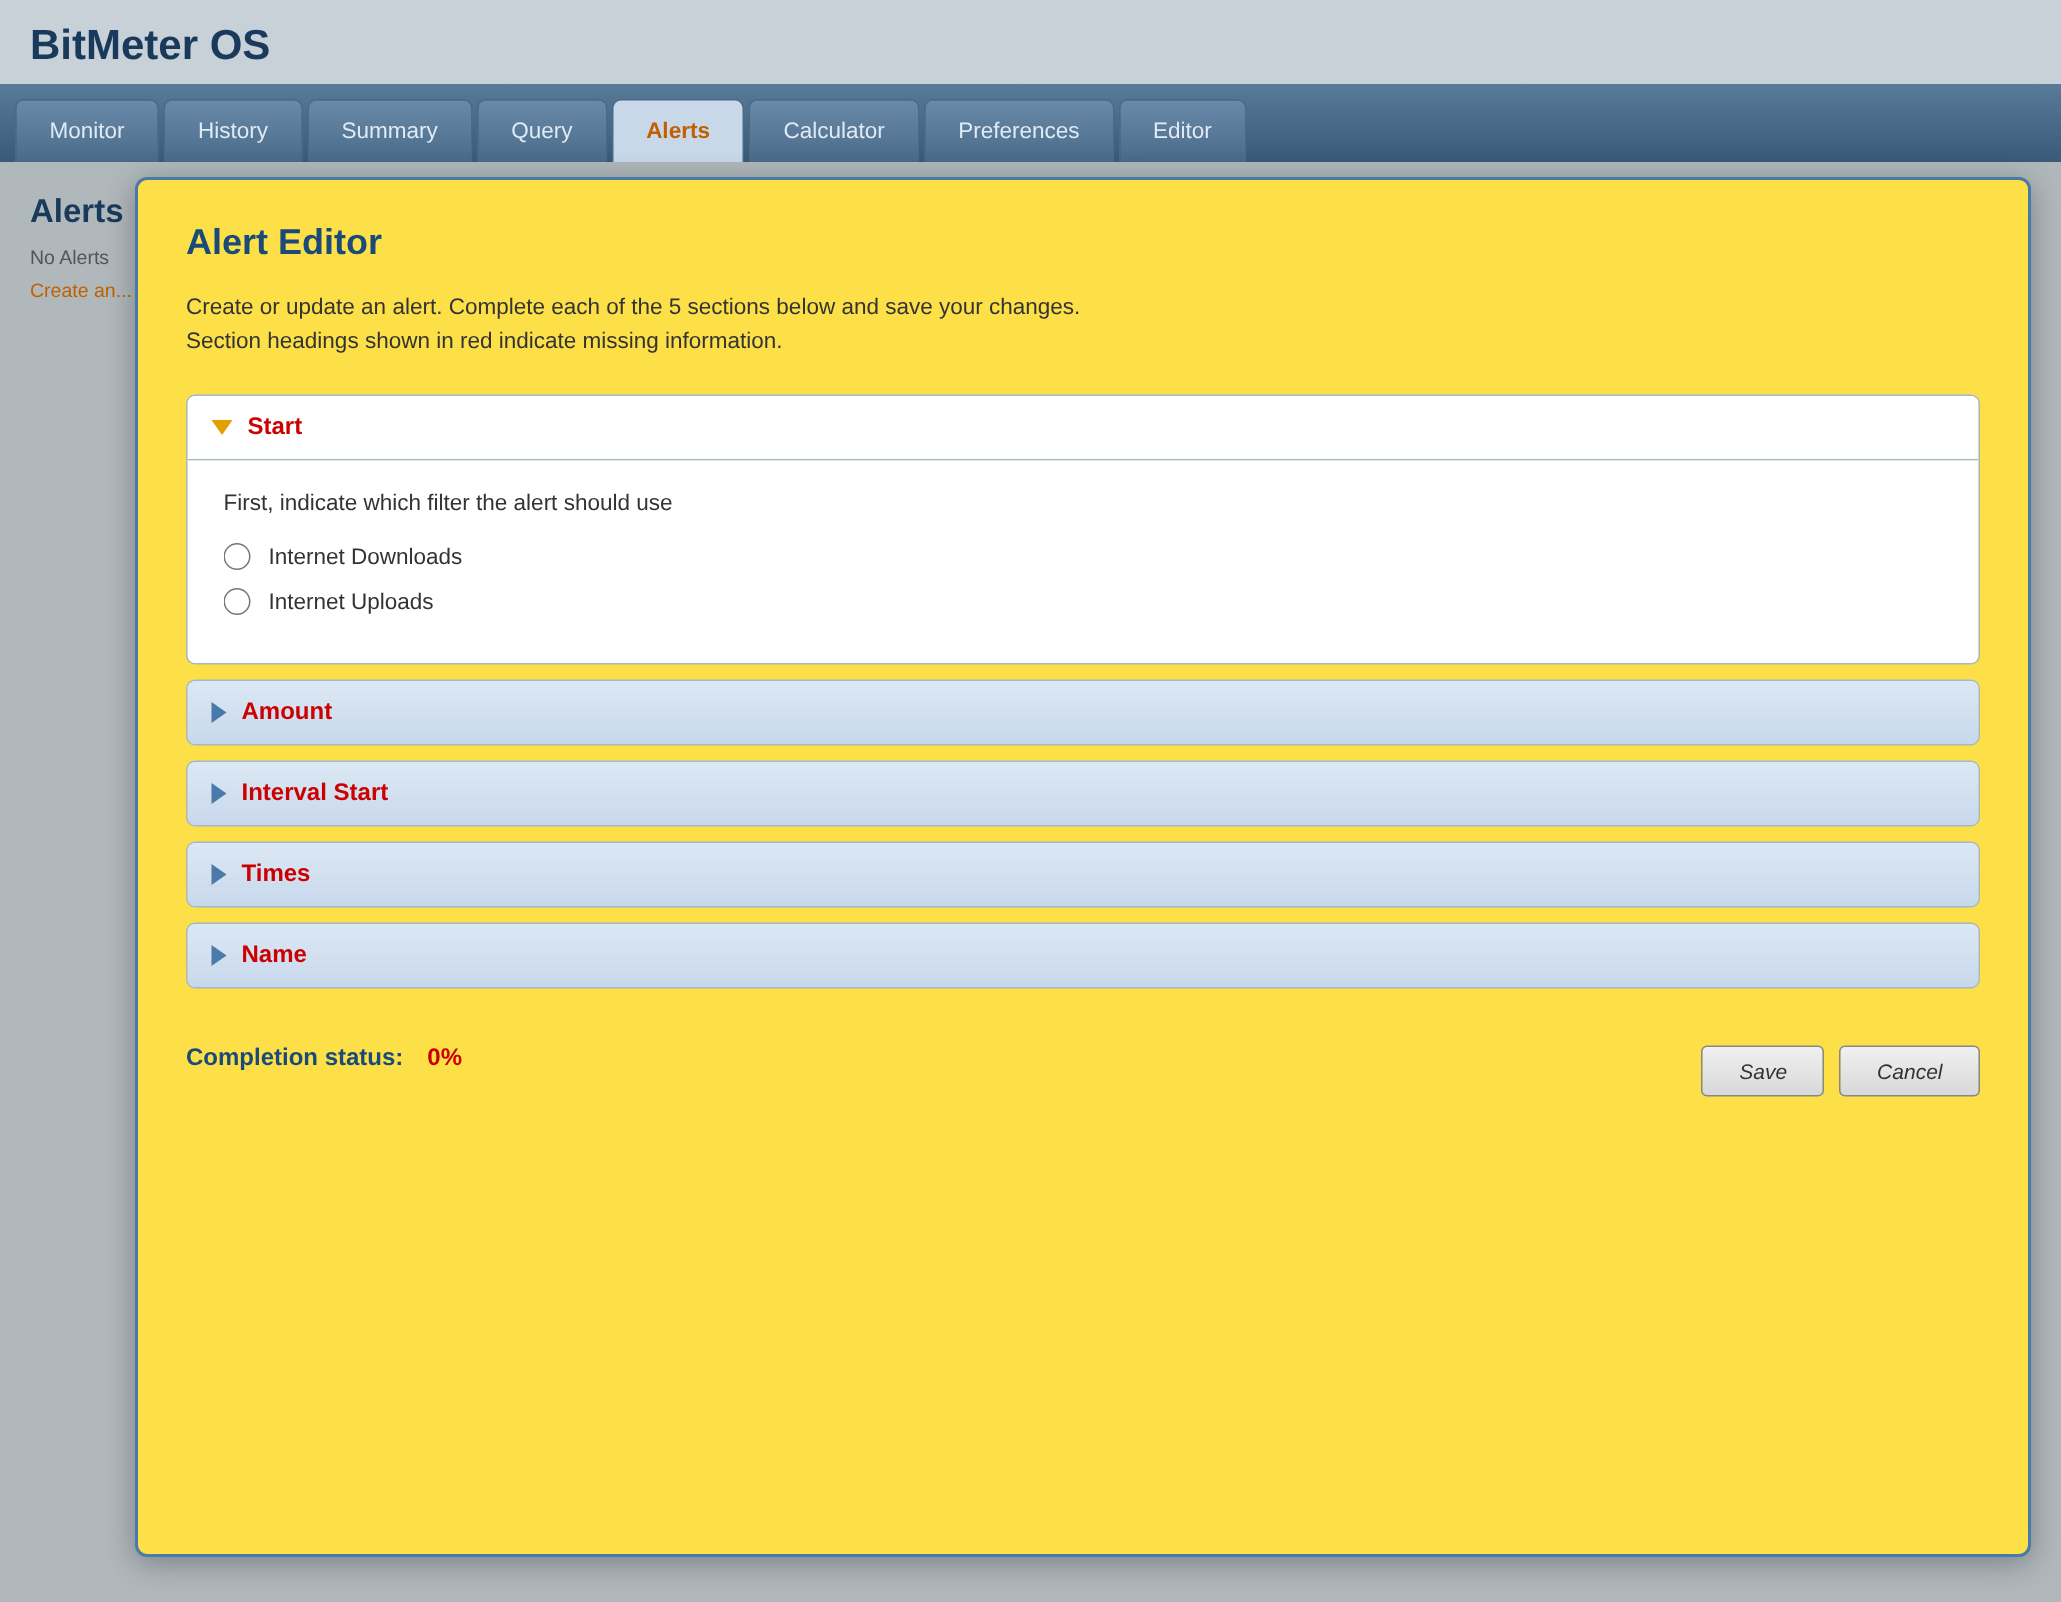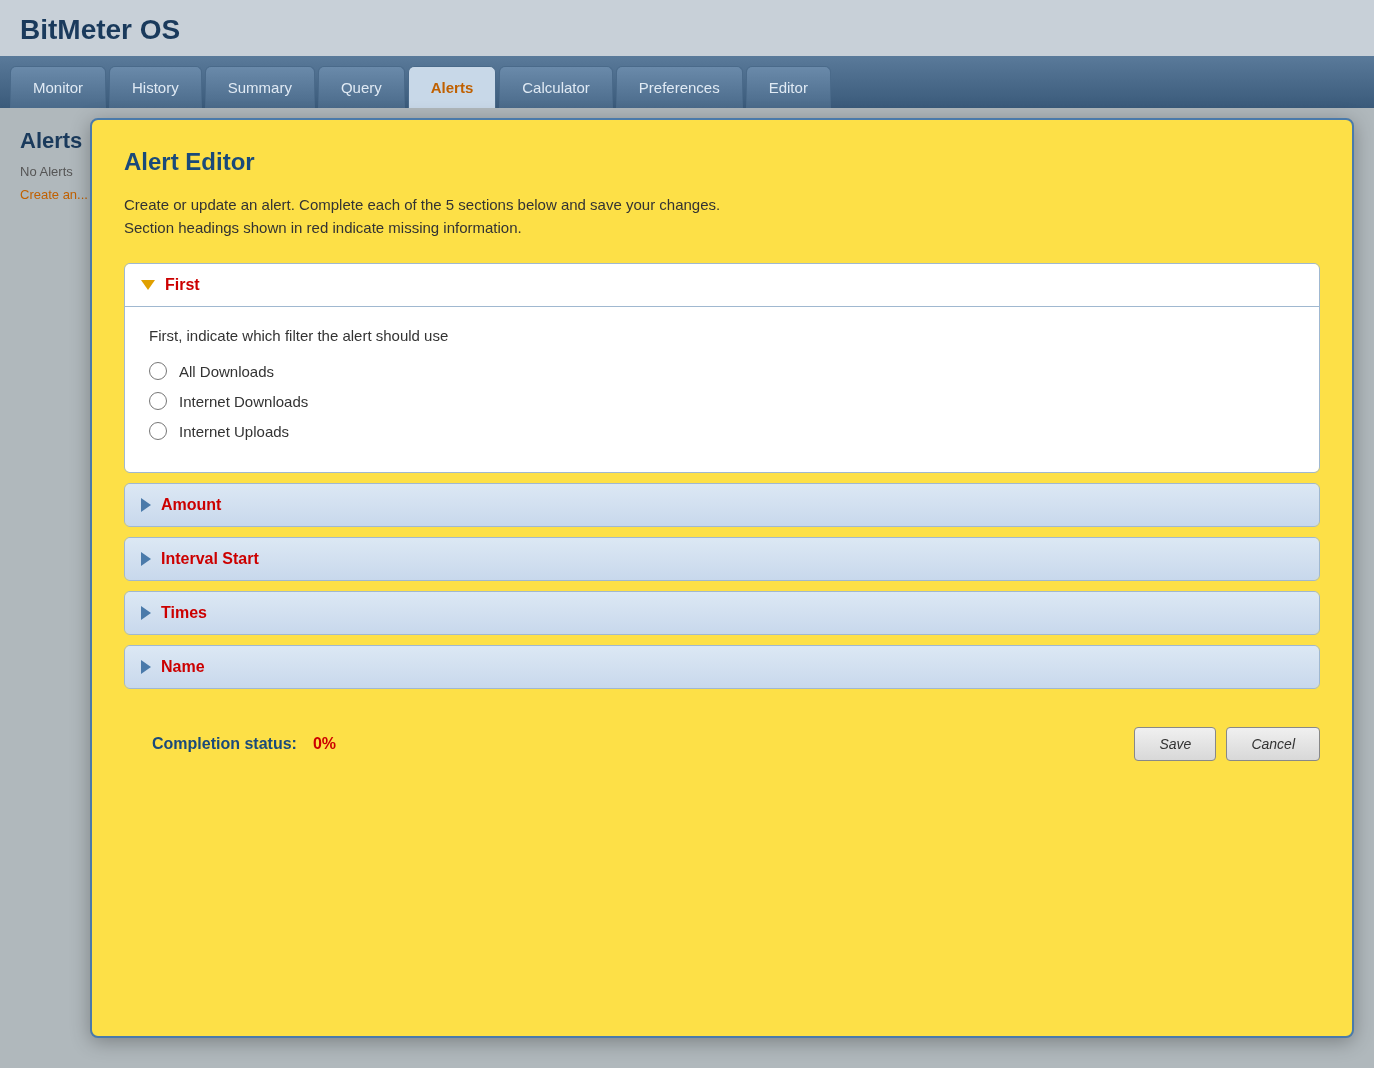--- a/index.html
+++ b/index.html
@@ -178,24 +178,22 @@
       width: 18px;
       height: 18px;
       margin-right: 12px;
       cursor: pointer;
       accent-color: #1a4a7a;
     }
 
     
     .modal-footer {
       display: flex;
-      align-items: center;
       margin-top: 28px;
       padding-top: 10px;
-      margin-left: 28px;
     }
 
     .completion-label {
       font-size: 16px;
       font-weight: bold;
       color: #1a4a7a;
       margin-right: 16px;
     }
 
     .completion-value {
@@ -251,28 +249,24 @@
     <h2 class="modal-title">Alert Editor</h2>
 
     <p class="modal-description">
       <span>Create or update an alert. Complete each of the 5 sections below and save your changes.</span><br>
       <span>Section headings shown in red indicate missing information.</span>
     </p>
 
     <div class="section-panel">
       <div class="section-header expanded">
         <div class="section-arrow down"></div>
-        <span class="section-title">First</span>
+        <span class="section-title">Start</span>
       </div>
       <div class="section-content">
         <p class="filter-description">First, indicate which filter the alert should use</p>
-        <label class="radio-option">
-          <input type="radio" name="filter" style="">
-          <span>All Downloads</span>
-        </label>
         <label class="radio-option">
           <input type="radio" name="filter" style="">
           <span>Internet Downloads</span>
         </label>
         <label class="radio-option">
           <input type="radio" name="filter" style="">
           <span>Internet Uploads</span>
         </label>
       </div>
     </div>

